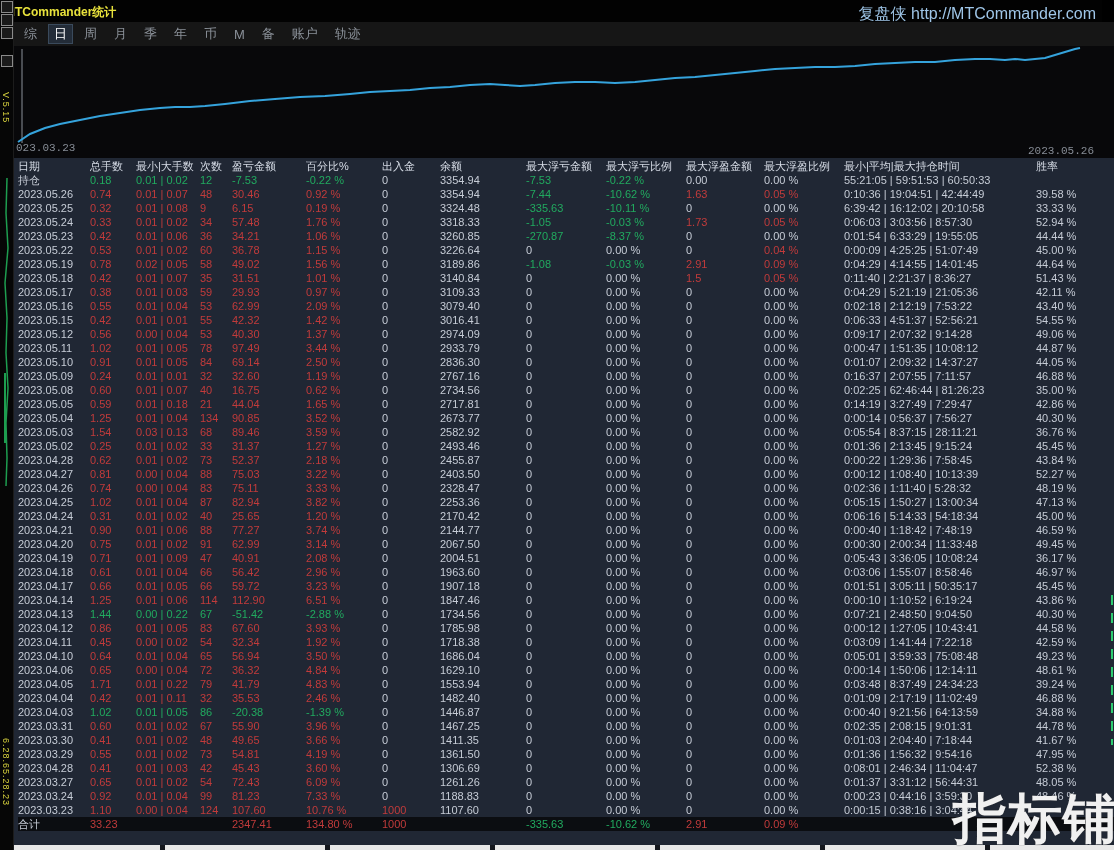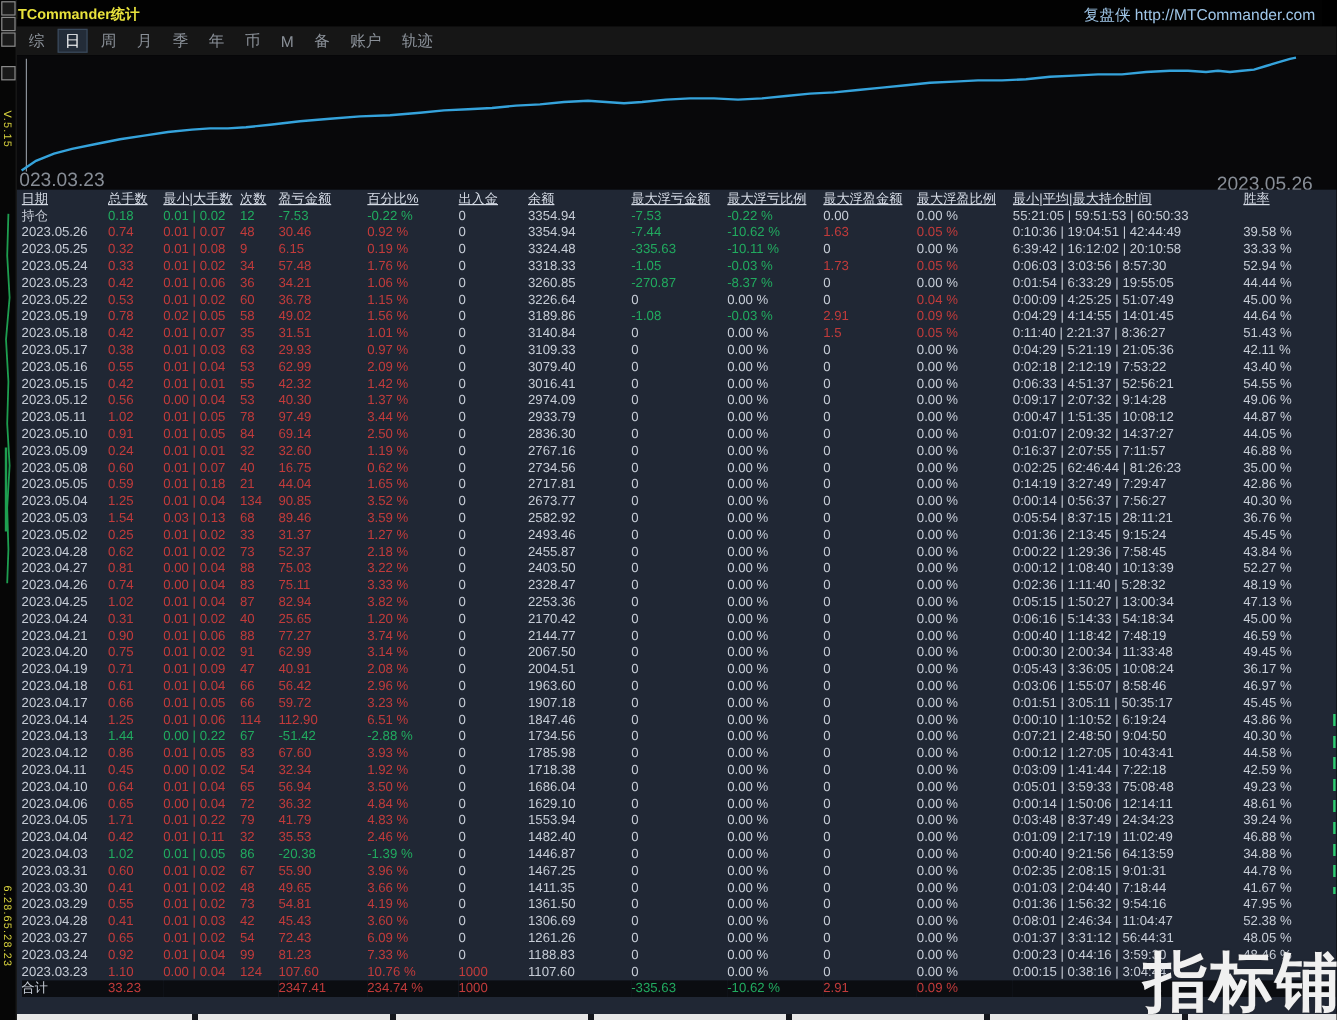--- a/index.html
+++ b/index.html
@@ -6,39 +6,39 @@
   #app{position:relative;width:1114px;height:850px;overflow:hidden;background:#000;
        font-family:"Liberation Sans","DejaVu Sans",sans-serif;}
   
   #left-rail{position:absolute;left:0;top:0;width:13px;height:850px;background:#060606;border-right:1px solid #1c1c1c;z-index:5;}
   .rail-icon{position:absolute;left:1px;width:10px;height:10px;border:1px solid #8a8a8a;background:#1a1a1a;}
   .rail-vtext{position:absolute;left:1px;writing-mode:vertical-rl;text-orientation:mixed;
               color:#d8d23e;font-size:9px;letter-spacing:1px;white-space:nowrap;}
   
   #title-bar{position:absolute;left:1px;top:0;width:1101px;height:22px;background:#020202;}
   #title-text{position:absolute;left:4px;top:4px;color:#e8e23c;font-size:12px;font-weight:bold;}
-  #title-right{position:absolute;right:6px;top:4px;color:#9fc6e8;font-size:13px;text-align:center;}
+  #title-right{position:absolute;right:6px;top:4px;color:#9fc6e8;font-size:16px;text-align:center;}
   
   #menu-bar{position:absolute;left:13px;top:22px;width:1101px;height:24px;background:#161616;
             display:flex;align-items:center;}
   .menu-item{color:#8a9098;font-size:13px;padding:1px 6px;margin-left:5px;cursor:default;}
   .menu-item.selected{color:#fff;background:#232c38;border:1px solid #3a4a5c;padding:0 5px;}
   .menu-item.gap{}
   
   #chart{position:absolute;left:13px;top:46px;width:1101px;height:112px;background:#08080a;}
   #chart svg{position:absolute;left:0;top:0;}
-  .axis-label{position:absolute;color:#878d96;font-size:16px;}
+  .axis-label{position:absolute;color:#878d96;font-size:11px;font-family:Liberation Mono, monospace;}
   #axis-label-start{left:3px;top:96px;}
   #axis-label-end{right:20px;top:99px;}
   
   #grid{position:absolute;left:13px;top:158px;width:1101px;height:687px;background:#202734;overflow:hidden;}
   table{border-collapse:collapse;table-layout:fixed;width:1096px;margin-left:5px;}
   th,td{font-size:11px;font-weight:normal;text-align:left;padding:0 2px 0 0;height:14px;
         white-space:nowrap;overflow:hidden;line-height:14px;}
-  thead th{color:#d6dce6;height:15px;text-decoration:underline;}
+  thead th{color:#d6dce6;height:15px;}
   .c-neutral{color:#c6ccd6;}
   .c-gain{color:#c13b3b;}
   .c-loss{color:#21aa5f;}
   tr.total-row td{background:#0b0d11;}
   
   #bottom-strip{position:absolute;left:0;bottom:0;width:1114px;height:5px;
     background:repeating-linear-gradient(to right,#e8e8e8 0 160px,#15181e 160px 165px);}
   
   #watermark{position:absolute;right:-4px;bottom:-6px;color:rgba(255,255,255,0.93);
     font-size:54px;font-weight:900;letter-spacing:1px;z-index:9;text-shadow:0 0 1px #333;}
@@ -254,21 +254,21 @@
             <td class="c-neutral">0.00 %</td>
             <td class="c-gain">1.5</td>
             <td class="c-gain">0.05 %</td>
             <td class="c-neutral">0:11:40 | 2:21:37 | 8:36:27</td>
             <td class="c-neutral">51.43 %</td>
           </tr>
           <tr class="">
             <td class="c-neutral">2023.05.17</td>
             <td class="c-gain">0.38</td>
             <td class="c-gain">0.01 | 0.03</td>
-            <td class="c-gain">63</td>
+            <td class="c-gain">59</td>
             <td class="c-gain">29.93</td>
             <td class="c-gain">0.97 %</td>
             <td class="c-neutral">0</td>
             <td class="c-neutral">3109.33</td>
             <td class="c-neutral">0</td>
             <td class="c-neutral">0.00 %</td>
             <td class="c-neutral">0</td>
             <td class="c-neutral">0.00 %</td>
             <td class="c-neutral">0:04:29 | 5:21:19 | 21:05:36</td>
             <td class="c-neutral">42.11 %</td>
@@ -864,21 +864,21 @@
             <td class="c-neutral">0.00 %</td>
             <td class="c-neutral">0:00:15 | 0:38:16 | 3:04:44</td>
             <td class="c-neutral"></td>
           </tr>
           <tr class="total-row">
             <td class="c-neutral">合计</td>
             <td class="c-gain">33.23</td>
             <td class="c-neutral"></td>
             <td class="c-neutral"></td>
             <td class="c-gain">2347.41</td>
-            <td class="c-gain">234.74 %</td>
+            <td class="c-gain">134.80 %</td>
             <td class="c-gain">1000</td>
             <td class="c-neutral"></td>
             <td class="c-loss">-335.63</td>
             <td class="c-loss">-10.62 %</td>
             <td class="c-gain">2.91</td>
             <td class="c-gain">0.09 %</td>
             <td class="c-neutral"></td>
             <td class="c-neutral"></td>
           </tr>
         </tbody>

